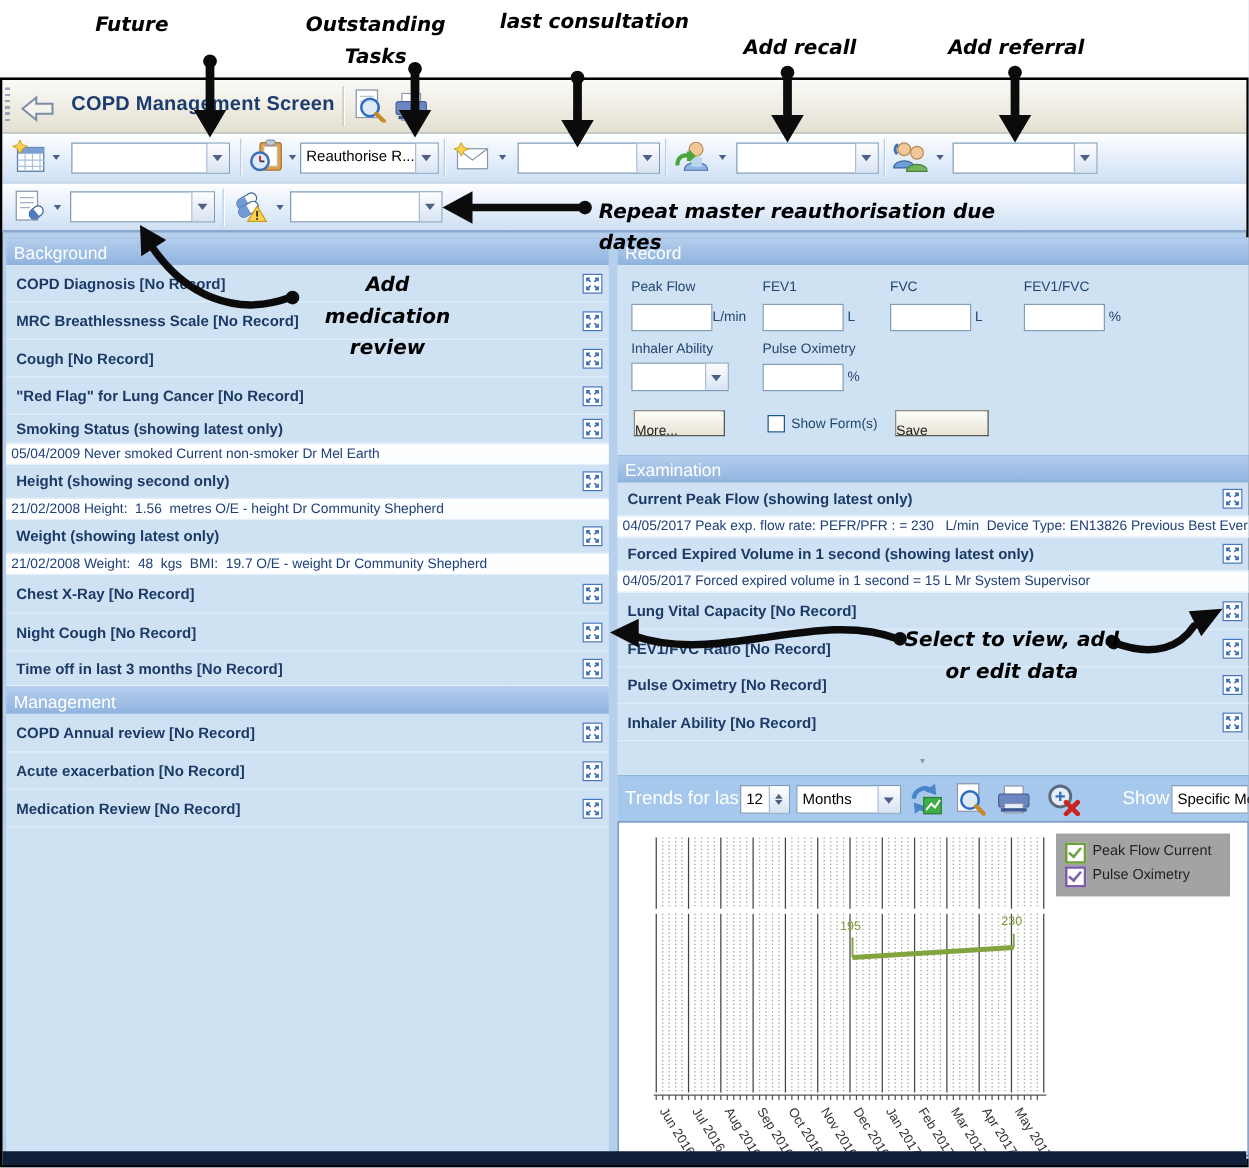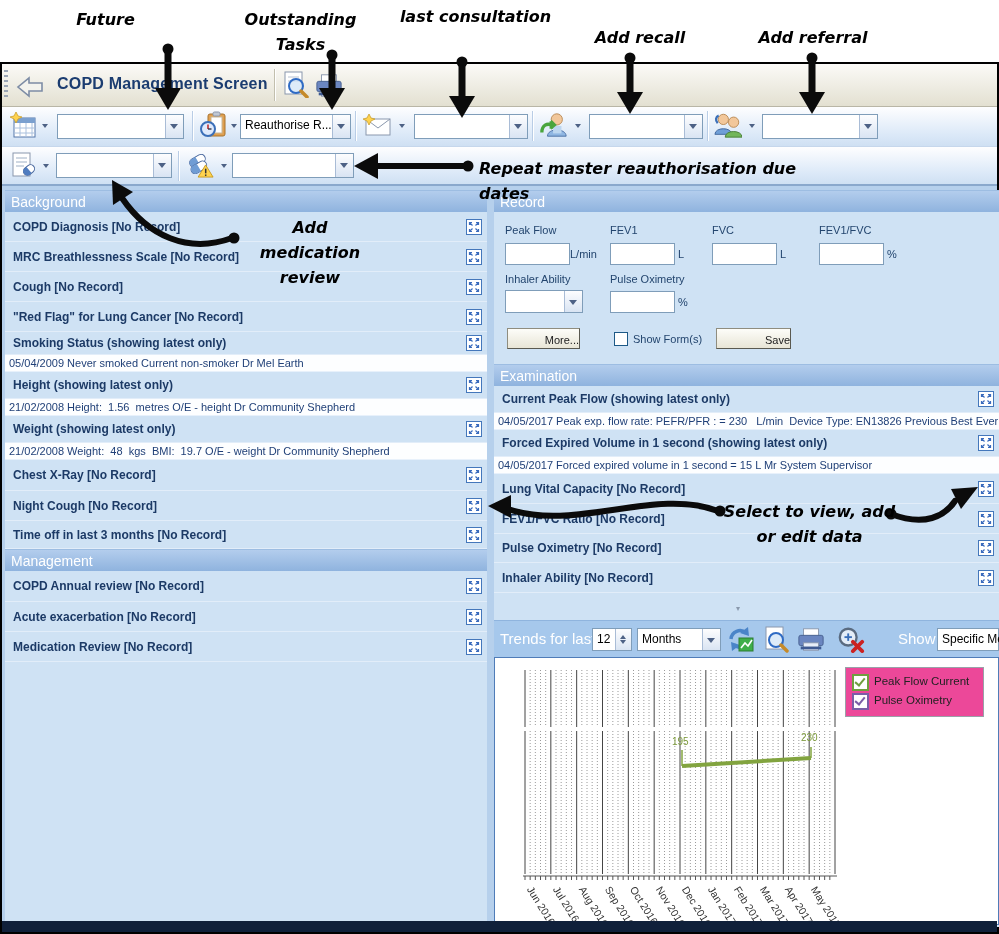--- a/index.html
+++ b/index.html
@@ -50,39 +50,39 @@
                background:#fff;border:1px solid #4477bb;display:block;}
   .filler{background:#cfe2f4;}
 
   
   .recform{position:relative;height:152px;background:#cfe2f4;}
   .flabel{position:absolute;font-size:11px;color:#23456e;white-space:nowrap;}
   .finput{position:absolute;width:57px;height:18px;background:#fff;border:1px solid #7f9db9;font-size:11px;padding:1px 3px;}
   .funit{position:absolute;font-size:11px;color:#23456e;}
   .xpbtn{position:absolute;height:21px;background:linear-gradient(#fdfdf9,#e8e5d6);
          border:1px solid #8f8d7f;border-right-color:#5a5950;border-bottom-color:#5a5950;
-         font-size:11px;color:#222;text-align:right;padding-top:5px;box-sizing:border-box;}
+         font-size:11px;color:#222;text-align:left;padding-top:10px;box-sizing:border-box;}
   .xpcheck{position:absolute;width:12px;height:12px;background:#fff;border:1px solid #1d5987;}
 
   
   .trendbar{position:relative;height:36px;background:#a6c8ec;border-top:1px solid #8fb4de;}
   .trendtxt{position:absolute;color:#fff;font-size:15px;top:9px;white-space:nowrap;}
   .spinner{position:absolute;width:38px;height:21px;background:#fff;border:1px solid #7f9db9;}
   .spinner .sval{position:absolute;left:4px;top:3px;font-size:12px;}
   .spinner .sbtns{position:absolute;right:0;top:0;bottom:0;width:15px;border-left:1px solid #a9bcd6;
                   background:linear-gradient(#fdfdfe,#d9e4f3);}
   .spinner .sbtns::before{content:"";position:absolute;left:4px;top:3px;border:3px solid transparent;border-bottom:4px solid #4d6185;}
   .spinner .sbtns::after{content:"";position:absolute;left:4px;bottom:3px;border:3px solid transparent;border-top:4px solid #4d6185;}
 
   
   .chartarea{position:relative;height:268px;background:#fff;border:1px solid #4f7cb8;box-sizing:border-box;}
   .mlabel{position:absolute;font-size:10.5px;color:#333;white-space:nowrap;
           transform:rotate(58deg);transform-origin:0 0;}
   .ptlabel{position:absolute;font-size:10px;color:#7d9b3c;}
-  .legend{position:absolute;right:14px;top:9px;width:125px;background:#ec4899;border:1px solid #9aa0a8;padding:5px 6px;z-index:5;}
+  .legend{position:absolute;right:14px;top:9px;width:125px;background:#a3a3a3;border:1px solid #9aa0a8;padding:5px 6px;z-index:5;}
   .lgrow{position:relative;height:19px;}
   .lgbox{position:absolute;left:0;top:1px;width:13px;height:13px;background:#fff;border:2px solid;}
   .lgbox::after{content:"";position:absolute;left:3px;top:0;width:4px;height:8px;
                 border-right:2px solid;border-bottom:2px solid;border-color:inherit;transform:rotate(40deg);}
   .lgtext{position:absolute;left:22px;top:2px;font-size:11.5px;color:#222;white-space:nowrap;}
   .lg-green{border-color:#6f9f3f;color:#6f9f3f;}
   .lg-purple{border-color:#7b5ea7;color:#7b5ea7;}
 
   .bottombar{position:absolute;left:0;bottom:0;width:995px;height:11px;background:#10203a;}
   .caret-grip{position:absolute;font-size:8px;color:#8a99ad;z-index:6;}
@@ -354,21 +354,21 @@
       <path d="M5.5,5.5 L2.5,2.5 M2.5,5 L2.5,2.5 L5,2.5"></path>
       <path d="M8.5,5.5 L11.5,2.5 M9,2.5 L11.5,2.5 L11.5,5"></path>
       <path d="M5.5,8.5 L2.5,11.5 M2.5,9 L2.5,11.5 L5,11.5"></path>
       <path d="M8.5,8.5 L11.5,11.5 M9,11.5 L11.5,11.5 L11.5,9"></path>
     </g>
   </svg>
 </span>
         </div>
       <div class="rrec" style="height:17px">05/04/2009 Never smoked Current non-smoker Dr Mel Earth</div>
       <div class="lrow" style="height:26px">
-        <span class="rlabel">Height (showing latest only)</span>
+        <span class="rlabel">Height (showing second only)</span>
           <span class="expand-icon">
   <svg width="14" height="14" viewBox="0 0 14 14">
     <g stroke="#3a6bbd" stroke-width="1.2" fill="none">
       <path d="M5.5,5.5 L2.5,2.5 M2.5,5 L2.5,2.5 L5,2.5"></path>
       <path d="M8.5,5.5 L11.5,2.5 M9,2.5 L11.5,2.5 L11.5,5"></path>
       <path d="M5.5,8.5 L2.5,11.5 M2.5,9 L2.5,11.5 L5,11.5"></path>
       <path d="M8.5,8.5 L11.5,11.5 M9,11.5 L11.5,11.5 L11.5,9"></path>
     </g>
   </svg>
 </span>

